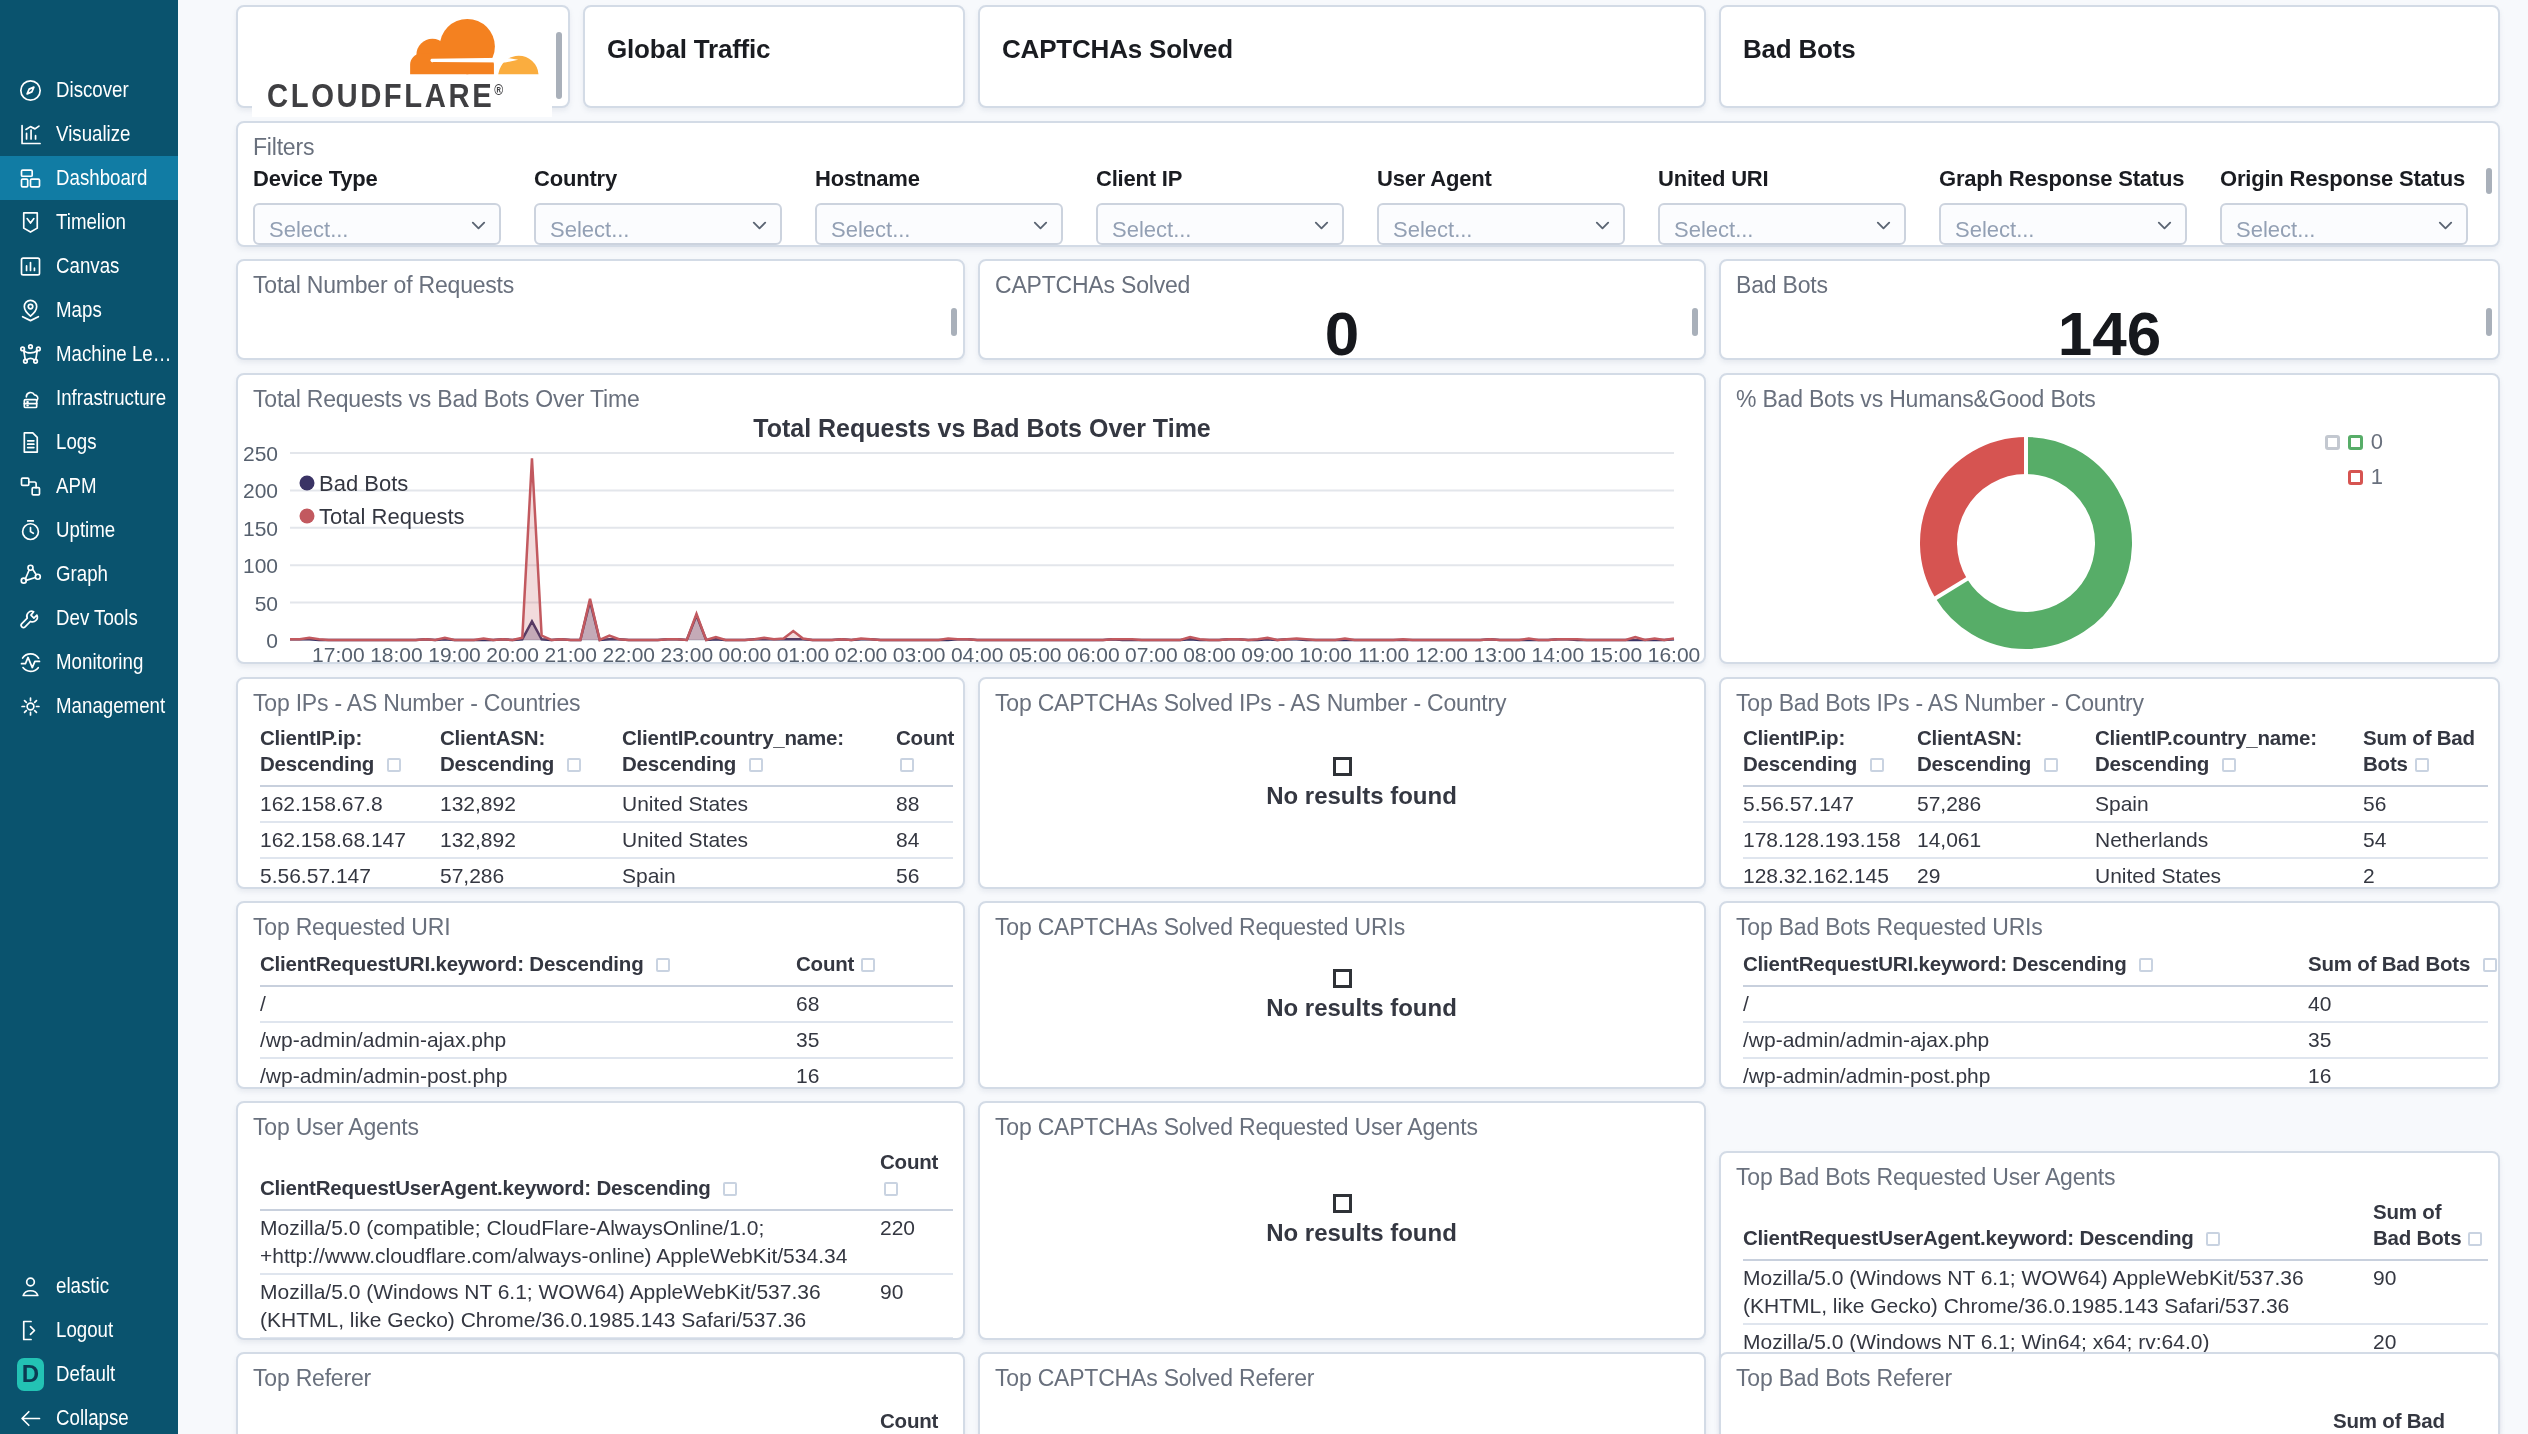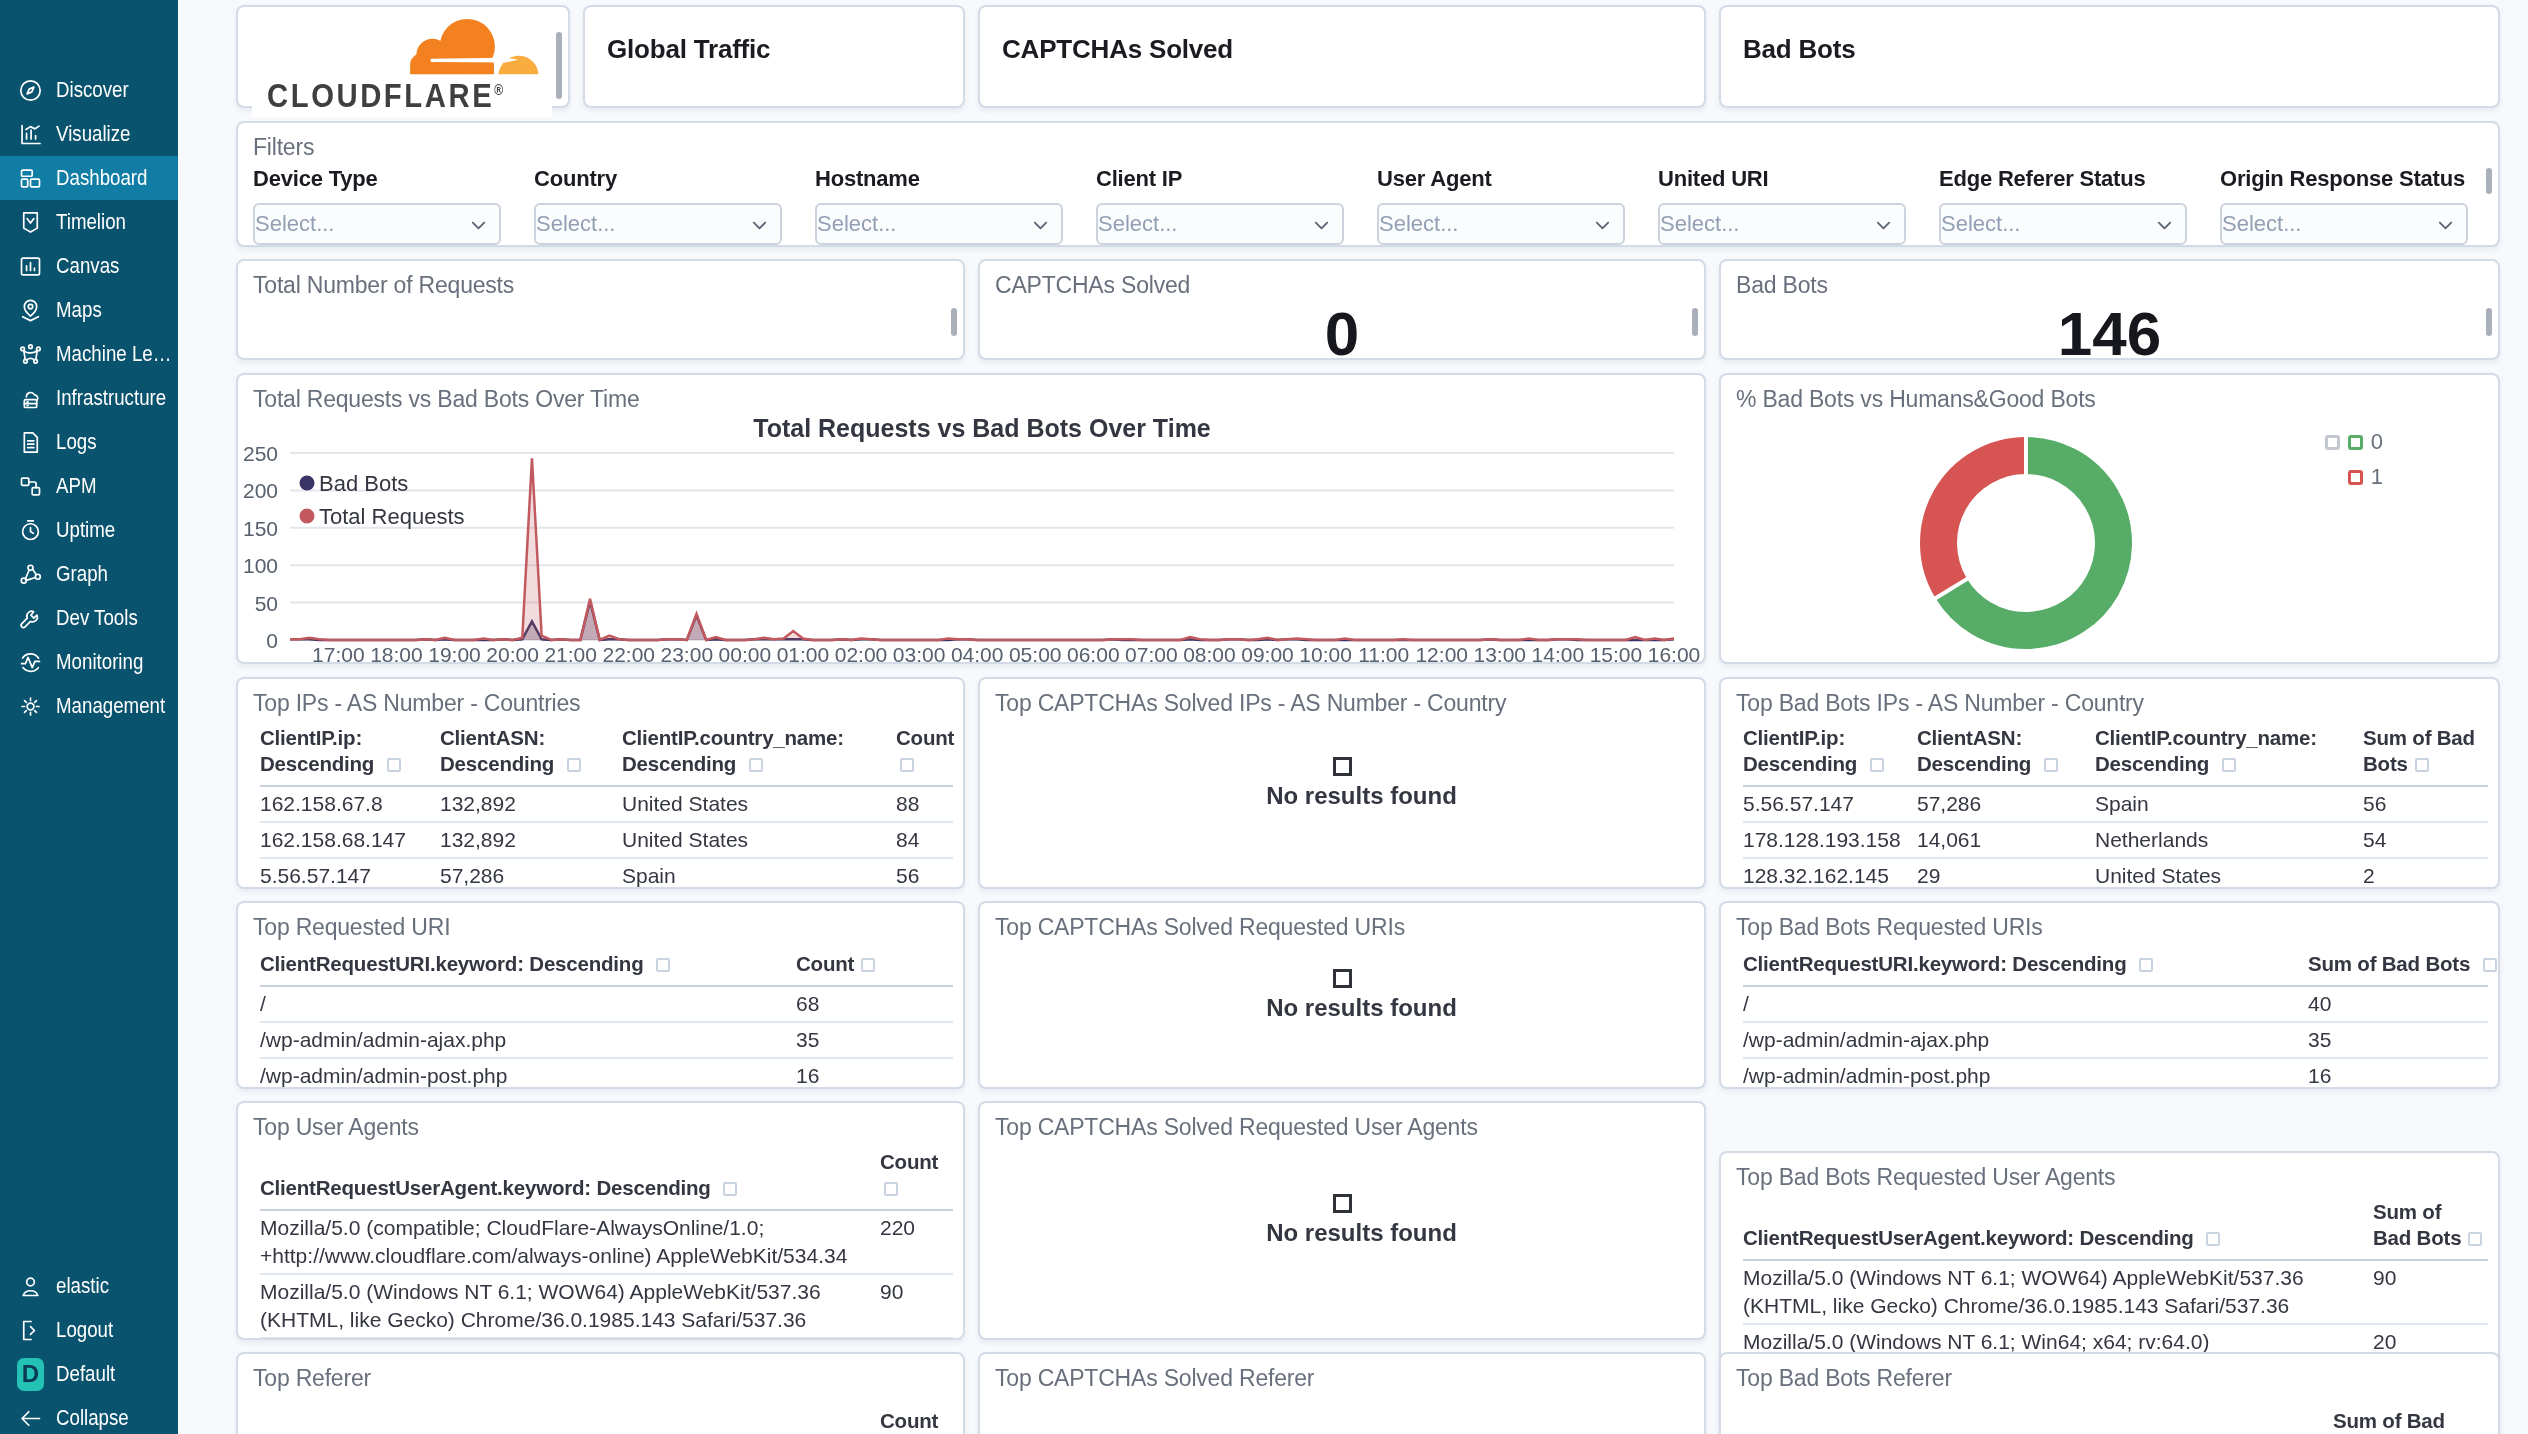--- a/index.html
+++ b/index.html
@@ -26,21 +26,21 @@
   
   .cf-box { position:absolute; left:14px; top:6px; width:300px; height:104px; background:#fff; }
   .cf-word { position:absolute; left:15px; top:63px; font-size:34px; font-weight:700; color:#3f3f42; transform:scaleX(.86); transform-origin:left center; letter-spacing:3px; white-space:nowrap; }
   .cf-word sup { font-size:14px; letter-spacing:0; }
   .cf-cloud { position:absolute; left:146px; top:4px; width:156px; height:62px; }
 
   
   .filter-row { position:absolute; left:15px; top:43px; display:flex; }
   .filter-item { width:281px; flex:0 0 281px; }
   .filter-label { font-size:22px; font-weight:700; color:#1a1c21; display:block; margin-bottom:11px; letter-spacing:-0.2px; }
-  .select { width:248px; height:42px; background:#fbfcfe; border:2px solid #ccd3de; border-radius:6px; position:relative; display:flex; align-items:center; }
+  .select { width:248px; height:42px; background:#fbfcfe; border:2px solid #ccd3de; border-radius:6px; position:relative; display:flex; align-items:flex-end; padding-left:14px; }
   .sel-ph { font-size:22px; color:#93a0b4; }
   .sel-chev { position:absolute; right:12px; top:12px; width:17px; height:17px; }
 
   
   .metric-value { position:absolute; left:0; right:0; top:48px; bottom:0; display:flex; align-items:center; justify-content:center; font-size:62px; font-weight:700; color:#16181d; }
 
   
   .dtable { border-collapse:collapse; table-layout:fixed; font-size:21px; color:#343741; position:absolute; left:22px; }
   .dtable th { text-align:left; font-weight:700; font-size:20.5px; vertical-align:bottom; padding:0 8px 8px 0; line-height:26px; border-bottom:2px solid #c8d0dd; letter-spacing:-0.2px; }
   .dtable td { padding:3px 8px 3px 0; line-height:28px; border-bottom:2px solid #dfe5ee; vertical-align:top; }
@@ -322,21 +322,21 @@
           <div class="filter-item">
             <label class="filter-label">United URI</label>
             <div class="select">
               <span class="sel-ph">Select...</span>
               <svg class="sel-chev" viewBox="0 0 18 18">
                 <path d="M3 6l6 6 6-6" fill="none" stroke="#5b6573" stroke-width="2" stroke-linecap="round" stroke-linejoin="round"></path>
               </svg>
             </div>
           </div>
           <div class="filter-item">
-            <label class="filter-label">Edge Referer Status</label>
+            <label class="filter-label">Graph Response Status</label>
             <div class="select">
               <span class="sel-ph">Select...</span>
               <svg class="sel-chev" viewBox="0 0 18 18">
                 <path d="M3 6l6 6 6-6" fill="none" stroke="#5b6573" stroke-width="2" stroke-linecap="round" stroke-linejoin="round"></path>
               </svg>
             </div>
           </div>
           <div class="filter-item">
             <label class="filter-label">Origin Response Status</label>
             <div class="select">

